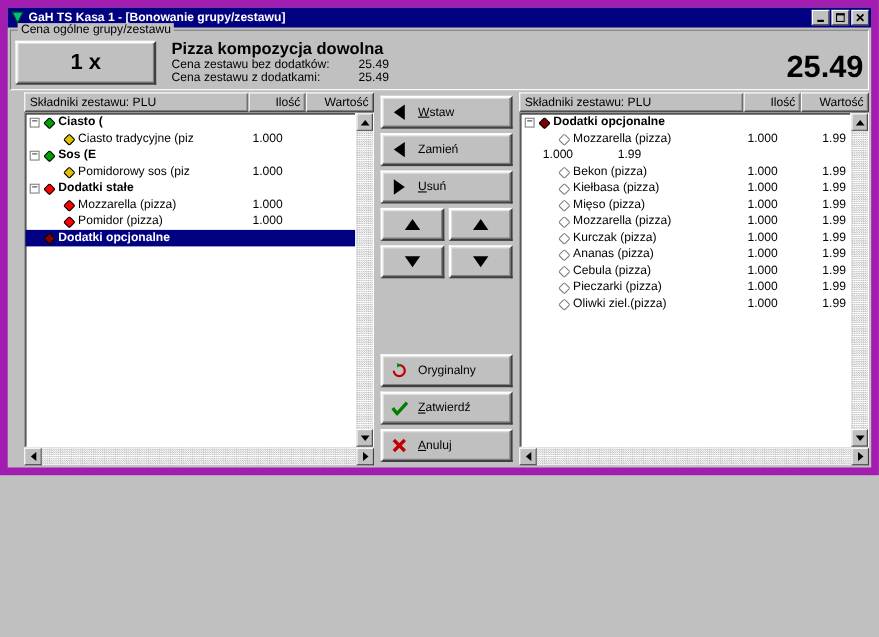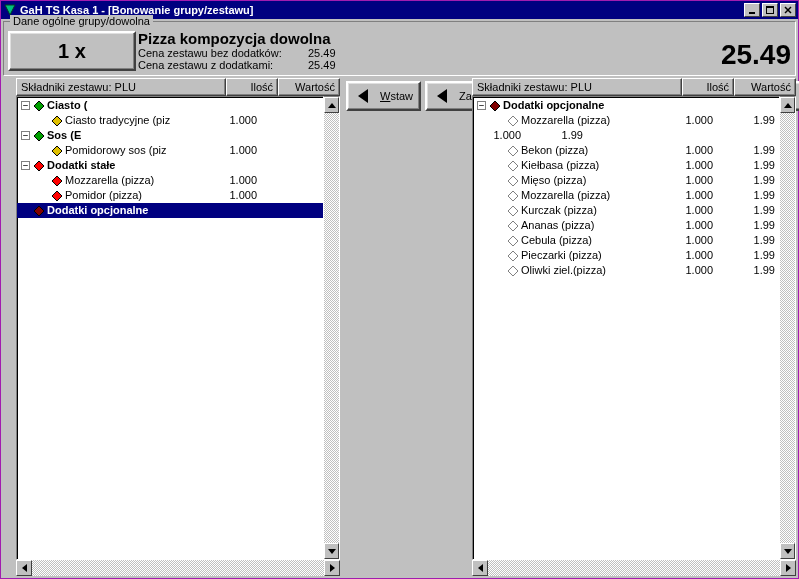--- a/index.html
+++ b/index.html
@@ -1,28 +1,28 @@
 <!DOCTYPE html>
 <html><head>
 <meta charset="utf-8">
 <style>
   * { box-sizing: border-box; }
   body { margin:0; font-family: Tahoma, Arial, sans-serif; font-size:11px; background:#c0c0c0; color:#000; }
-  .window { width:799px; height:579px; background:#c0c0c0; border:1px solid #a21caf; position:relative; display:flex; flex-direction:column; }
+  .window { width:799px; height:432px; background:#c0c0c0; border:7px solid #a21caf; position:relative; display:flex; flex-direction:column; }
   .titlebar { height:18px; background:#000080; color:#fff; display:flex; align-items:center; padding:0 2px; font-weight:bold; }
   .titlebar-icon { width:14px; height:14px; margin-right:3px; display:inline-flex; align-items:center; justify-content:center; }
   .titlebar-text { flex:1; font-size:11px; }
   .titlebar-btns { display:flex; gap:0; }
   .tb-btn { width:16px; height:14px; background:#c0c0c0; border:1px solid #fff; border-right-color:#404040; border-bottom-color:#404040; display:flex; align-items:center; justify-content:center; font-size:9px; font-family:Arial; margin-left:2px; color:#000; }
   .tb-btn svg { display:block; }
   .group { border:1px solid #808080; border-right-color:#fff; border-bottom-color:#fff; margin:2px; padding:8px 4px 4px 4px; position:relative; flex-shrink:0; }
   .group-label { position:absolute; top:-7px; left:6px; background:#c0c0c0; padding:0 3px; font-size:11px; }
   .header-row { display:flex; align-items:flex-end; gap:0; }
   .qty-btn { width:128px; height:40px; background:#c0c0c0; border:2px solid #fff; border-right-color:#404040; border-bottom-color:#404040; display:flex; align-items:center; justify-content:center; font-size:20px; font-weight:bold; box-shadow: inset -1px -1px 0 #808080, inset 1px 1px 0 #dfdfdf; }
-  .header-mid { margin-left:2px; flex:1; }
+  .header-mid { margin-left:14px; flex:1; }
   .title-big { font-size:15px; font-weight:bold; }
   .price-line { font-size:11px; display:flex; }
   .price-line .lbl { width:170px; }
   .price-total { font-size:28px; font-weight:bold; text-align:right; width:120px; }
   .main-row { display:flex; flex:1; margin:0 2px 2px 15px; gap:2px; min-height:0; }
   .panel { background:#c0c0c0; display:flex; flex-direction:column; min-height:0; }
   .panel.left { flex:1.05; }
   .panel.mid { width:128px; }
   .panel.right { flex:1.05; }
   .col-headers { display:flex; height:18px; }
@@ -42,21 +42,21 @@
   .row.bold > .lbl-cell > .rlabel { font-weight:bold; }
   .lbl-cell { flex:1; display:flex; align-items:center; overflow:hidden; }
   .val-cell { width:52px; text-align:right; padding-right:4px; }
   .val-cell2 { width:62px; text-align:right; padding-right:4px; }
   .row.sel { background:#000080; color:#fff; }
   .expand { width:9px; height:9px; border:1px solid #808080; background:#fff; display:inline-flex; align-items:center; justify-content:center; font-size:9px; line-height:7px; font-family:monospace; color:#000; margin-right:3px; flex-shrink:0; }
   .spacer { display:inline-block; flex-shrink:0; }
   .treelines { color:#808080; font-family:monospace; letter-spacing:-1px; }
   .diamond { width:10px; height:10px; display:inline-block; margin:0 3px 0 1px; flex-shrink:0; }
   .diamond svg { display:block; }
-  .mid-col { padding:3px 4px; display:flex; flex-direction:row; gap:4px;justify-content:space-between; }
+  .mid-col { padding:3px 4px; display:flex; flex-direction:column; gap:4px;justify-content:space-between; }
   .btn { height:30px; background:#c0c0c0; border:2px solid #fff; border-right-color:#404040; border-bottom-color:#404040; box-shadow: inset -1px -1px 0 #808080, inset 1px 1px 0 #dfdfdf; display:flex; align-items:center; padding:0 6px; gap:8px; font-size:11px; }
   .btn .icon { width:18px; display:flex; justify-content:center; }
   .btn .txt { flex:1; text-align:left; }
   .btn .ul { text-decoration:underline; }
   .arrow-pair { display:flex; gap:4px; }
   .arrow-pair .btn { flex:1; justify-content:center; padding:0; }
   .mid-fill { flex:1; }
   .tri { width:0; height:0; display:inline-block; }
   .tri-left { border-top:7px solid transparent; border-bottom:7px solid transparent; border-right:10px solid #000; }
   .tri-right { border-top:7px solid transparent; border-bottom:7px solid transparent; border-left:10px solid #000; }
@@ -93,21 +93,21 @@
       <div class="tb-btn">
           <svg width="8" height="8">
             <line x1="1" y1="1" x2="7" y2="7" stroke="#000" stroke-width="1.5"></line>
             <line x1="7" y1="1" x2="1" y2="7" stroke="#000" stroke-width="1.5"></line>
           </svg>
         </div>
     </div>
   </div>
 
   <div class="group">
-    <div class="group-label">Dane ogólne grupy/dowolna</div>
+    <div class="group-label">Cena ogólne grupy/zestawu</div>
     <div class="header-row">
       <div class="qty-btn">
           <span>1 x</span>
         </div>
       <div class="header-mid">
         <div class="title-big">Pizza kompozycja dowolna</div>
         <div class="price-line">
             <span class="lbl">Cena zestawu bez dodatków:</span>
             <span>25.49</span>
           </div>
@@ -294,20 +294,29 @@
         </div>
         <div class="arrow-pair">
           <div class="btn">
               <span class="tri tri-down"></span>
             </div>
           <div class="btn">
               <span class="tri tri-down"></span>
             </div>
         </div>
         <div class="mid-fill"></div>
+        <div class="btn">
+            <span class="icon">
+              <svg width="14" height="14">
+                <path d="M7 2 A5 5 0 1 1 2 7" fill="none" stroke="#c00000" stroke-width="2"></path>
+                <polygon points="5,0 9,2 5,4" fill="#008000"></polygon>
+              </svg>
+            </span>
+            <span class="txt">Oryginalny</span>
+          </div>
         <div class="btn">
             <span class="icon">
               <svg width="16" height="14">
                 <polyline points="2,7 6,12 15,2" fill="none" stroke="#008000" stroke-width="3"></polyline>
               </svg>
             </span>
             <span class="txt"><span class="ul">Z</span><span>atwierdź</span></span>
           </div>
         <div class="btn">
             <span class="icon">

